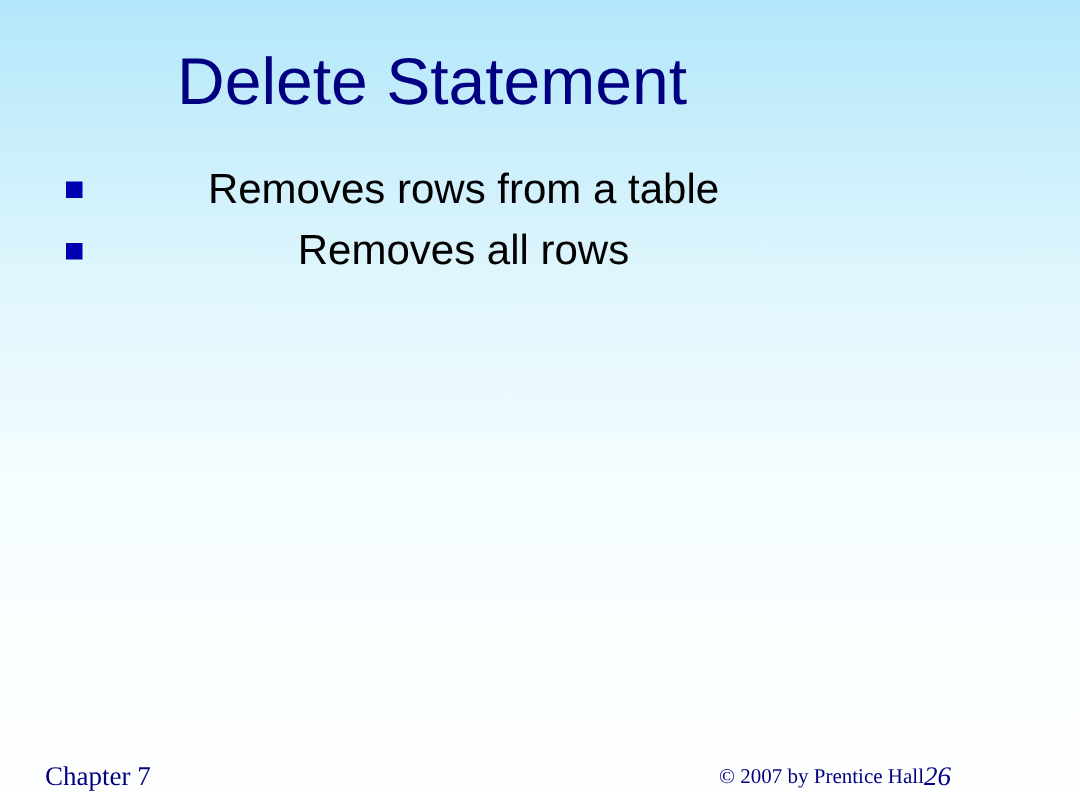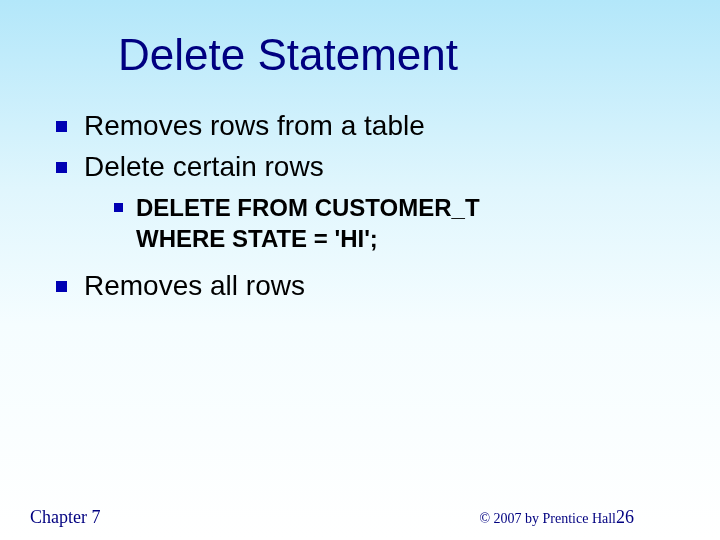--- a/index.html
+++ b/index.html
@@ -23,22 +23,23 @@
   .title {
     font-family: "Trebuchet MS", "Lucida Sans", Verdana, sans-serif;
     font-size: 44px;
     color: #000080;
     text-align: center;
     margin: 10px 0 28px 0;
     font-weight: normal;
   }
   ul.outer {
     list-style: none;
-    margin: 12px;
+    margin: 0;
     padding: 0 0 0 14px;
+    text-align: center;
   }
   ul.outer > li {
     position: relative;
     padding-left: 28px;
     margin-bottom: 6px;
     font-family: Verdana, Geneva, sans-serif;
     font-size: 28px;
     color: #000000;
     line-height: 1.25;
   }
@@ -82,39 +83,31 @@
     box-sizing: border-box;
     padding: 0 30px;
     display: flex;
     justify-content: space-between;
     align-items: flex-end;
     font-family: "Times New Roman", Times, serif;
     color: #000080;
   }
   .footer-left { font-size: 18px; }
   .footer-center { font-size: 14px; flex: 1; text-align: right; padding-bottom: 1px; }
-  .footer-right { font-size: 18px; }
+  .footer-right { font-size: 18px; font-style: italic; }
 </style>
 </head>
 <body>
 
 <div class="slide">
   <h1 class="title">Delete Statement</h1>
 
   <ul class="outer">
     <li>
       <span>Removes rows from a table</span>
-    </li>
-    <li>
-      <span>Delete certain rows</span>
-      <ul class="inner">
-        <li>
-          <span>DELETE FROM CUSTOMER_T WHERE STATE = 'HI';</span>
-        </li>
-      </ul>
     </li>
     <li>
       <span>Removes all rows</span>
     </li>
   </ul>
 </div>
 
 <div class="footer">
   <span class="footer-left">Chapter 7</span>
   <span class="footer-center">© 2007 by Prentice Hall</span>

